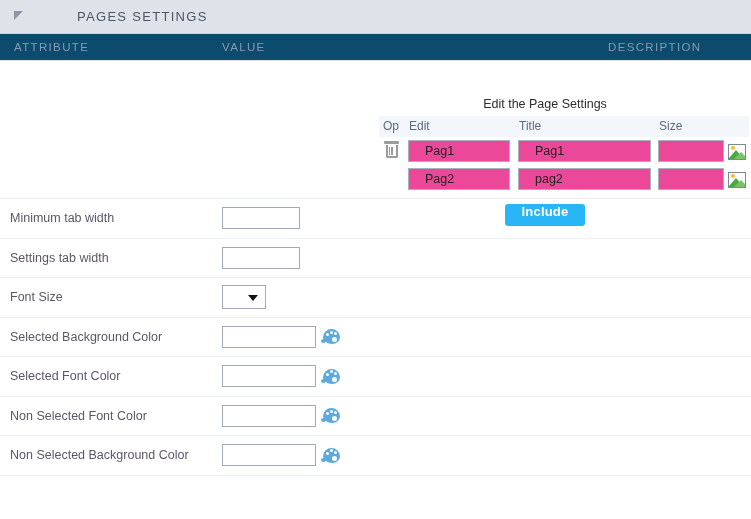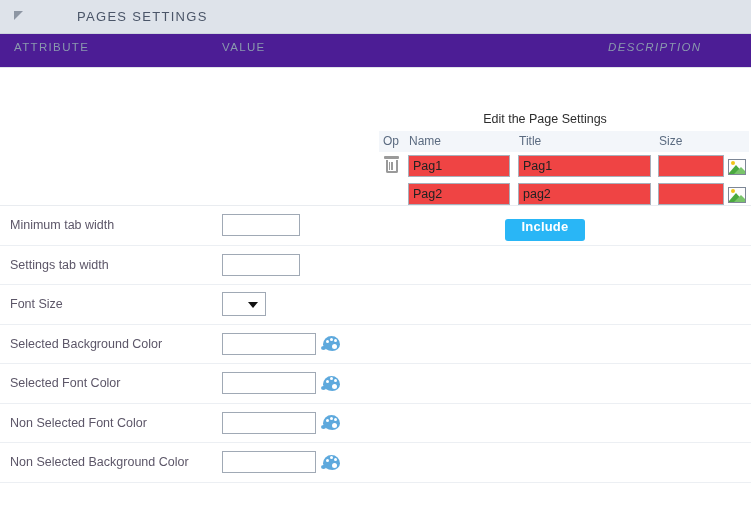--- a/index.html
+++ b/index.html
@@ -37,43 +37,43 @@
   }
   .panel-title {
     font-size: 13px;
     letter-spacing: 1.3px;
     color: #4a5568;
     font-weight: 400;
   }
 
   
   .col-head {
-    height: 34px;
-    background: #4c1d95;
+    height: 27px;
+    background: #0c4a6e;
     border-bottom: 1px solid #dfe4ea;
     position: relative;
     font-size: 11.5px;
     letter-spacing: 1.35px;
     color: #8a99ae;
   }
   .col-head span { position: absolute; top: 7px; }
   .ch-attr  { left: 14px; }
   .ch-value { left: 222px; }
-  .ch-desc  { left: 608px; font-style: italic; }
+  .ch-desc  { left: 608px; }
 
   
   .editor-row {
     position: relative;
     height: 138px;
     border-bottom: 1px solid #e9ecf0;
     background: #ffffff;
   }
   .editor-wrap {
     position: absolute;
-    left: 379px; top: 16px;
+    left: 379px; top: 8px;
     width: 348px;
   }
   .editor-caption {
     text-align: center;
     font-size: 12.5px;
     color: #2d2d2d;
     padding-top: 28px;
     padding-bottom: 5px;
     padding-right: 16px;
   }
@@ -96,25 +96,25 @@
     border: 0;
     vertical-align: middle;
   }
   .col-op   { width: 26px; }
   .col-name { width: 110px; }
   .col-title{ width: 140px; }
   .col-icon { width: 70px; }
 
   .txt {
     border: 1px solid #a8b0bb;
-    background: #ef4444;
+    background: #ec4899;
     height: 22px;
     font-size: 12.5px;
     color: #222;
-    padding: 0 4px;
+    padding: 0 16px;
     font-family: "Liberation Sans", sans-serif;
     width: 100%;
     outline: none;
   }
   .txt.name  { width: 102px; }
   .txt.title { width: 133px; }
   .txt.icon  { width: 66px; }
 
   
   .trash {
@@ -315,21 +315,21 @@
         <colgroup>
           <col class="col-op">
             <col class="col-name">
             <col class="col-title">
             <col class="col-icon">
             <col style="width:24px">
         </colgroup>
         <thead>
           <tr>
             <th>Op</th>
-            <th>Name</th>
+            <th>Edit</th>
             <th>Title</th>
             <th colspan="2">Size</th>
           </tr>
         </thead>
         <tbody>
           <tr>
             <td>
               <span class="trash">
                 <span class="lid"></span><span class="can"></span>
                 <span class="bar b1"></span><span class="bar b2"></span>

